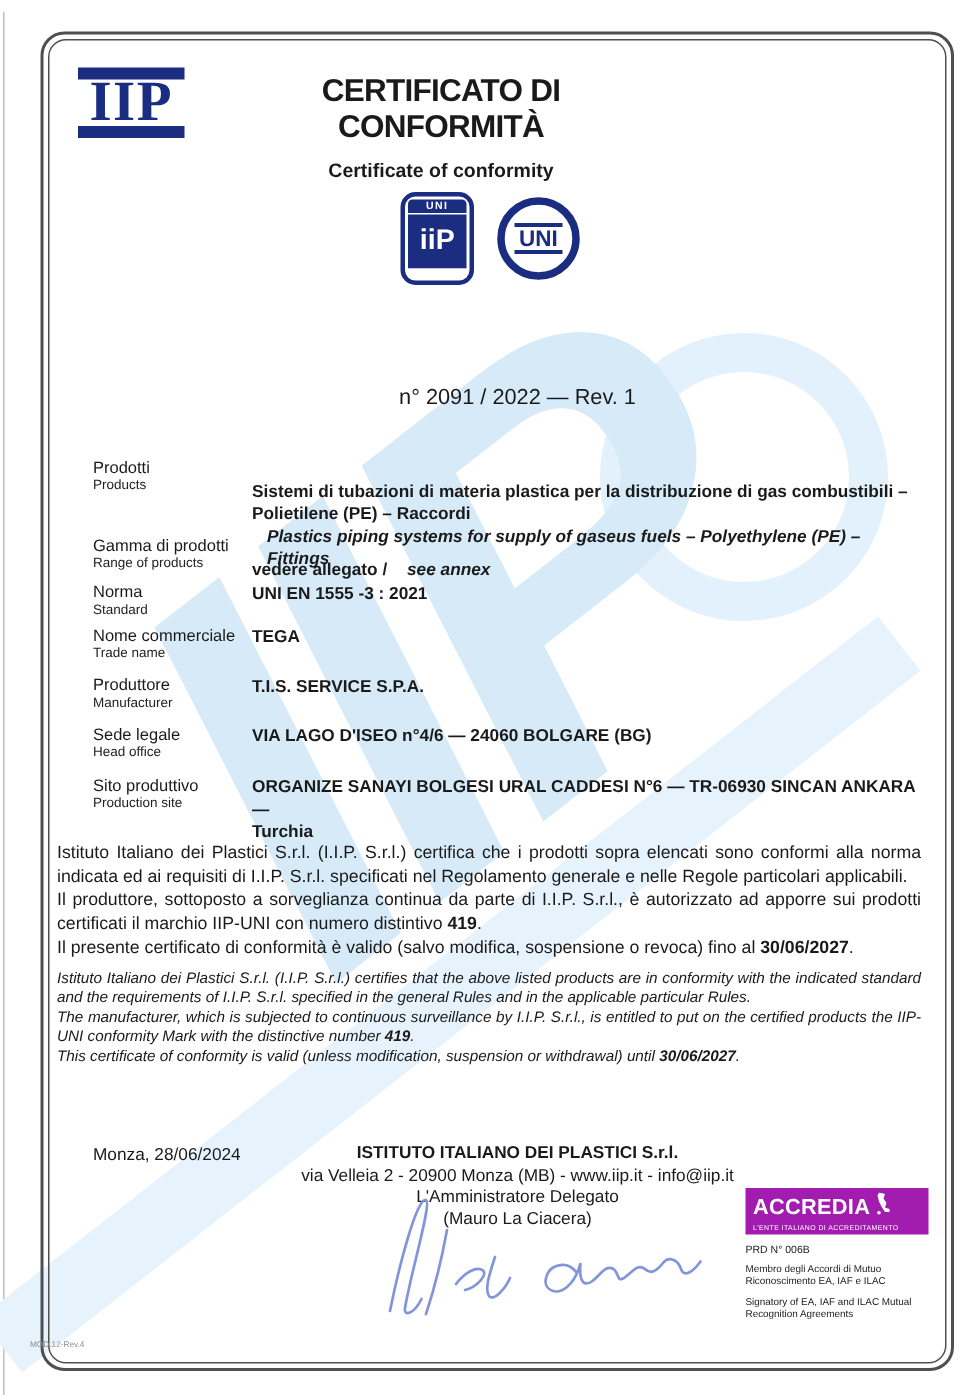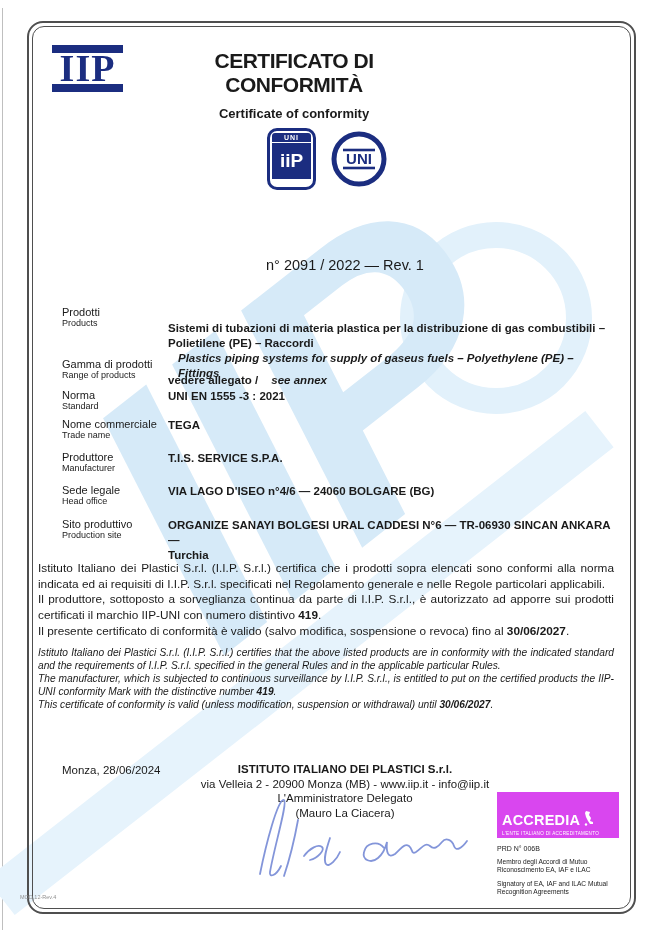--- a/index.html
+++ b/index.html
@@ -59,21 +59,21 @@
            line-height:13px;text-align:justify;white-space:pre-wrap;}
   .bold{font-weight:bold;}
   
   .place-date{position:absolute;left:62px;top:764px;font-size:11.5px;}
   .footer-center{position:absolute;left:172px;top:762px;width:346px;text-align:center;
                  font-size:11.5px;line-height:14.5px;}
   .footer-center .org{font-weight:bold;}
   .signature{position:absolute;left:238px;top:786px;z-index:2;}
   
   .accredia{position:absolute;left:497px;top:792px;width:122px;}
-  .acc-box{background:#d946ef;color:#fff;padding:19px 4px 2px 5px;}
+  .acc-box{background:#a21caf;color:#fff;padding:3px 4px 2px 5px;}
   .acc-row{display:flex;align-items:center;gap:3px;}
   .acc-word{font-size:14.5px;font-weight:bold;letter-spacing:0.2px;line-height:15px;}
   .acc-tagline{font-size:4.6px;letter-spacing:0.3px;margin-top:1px;white-space:nowrap;}
   .acc-prd{font-size:7px;margin-top:7px;color:#222;}
   .acc-p{font-size:6.6px;line-height:8px;margin-top:6px;color:#222;white-space:pre-line;}
   .mod-ref{position:absolute;left:20px;top:894px;font-size:5.5px;color:#8f8f8f;z-index:4;}
 </style>
 </head>
 <body>
 

